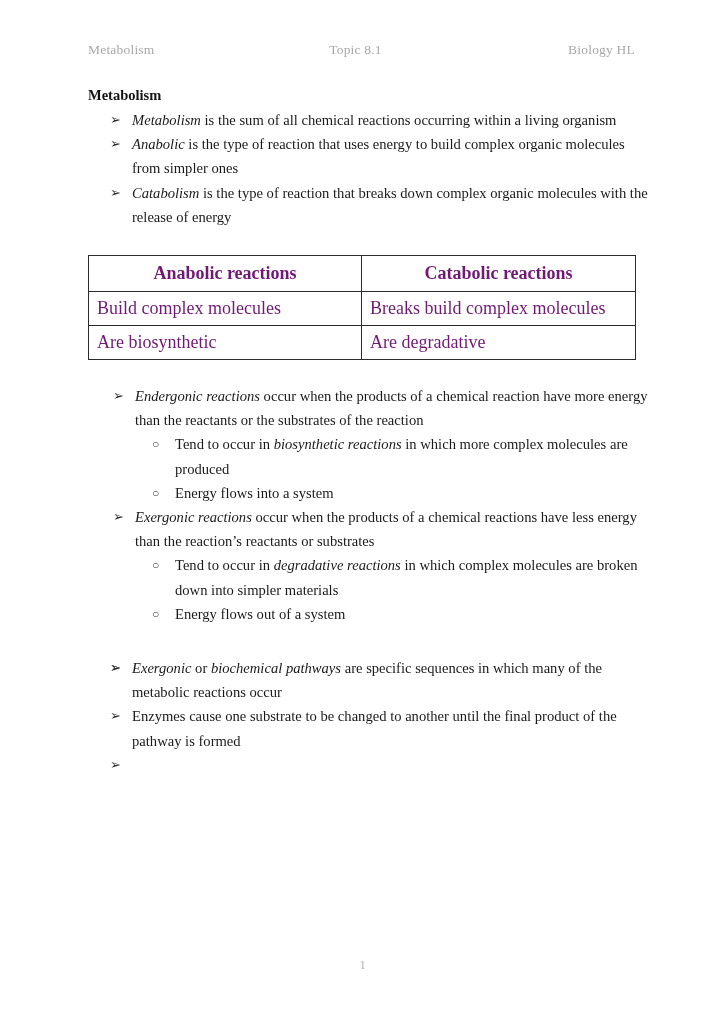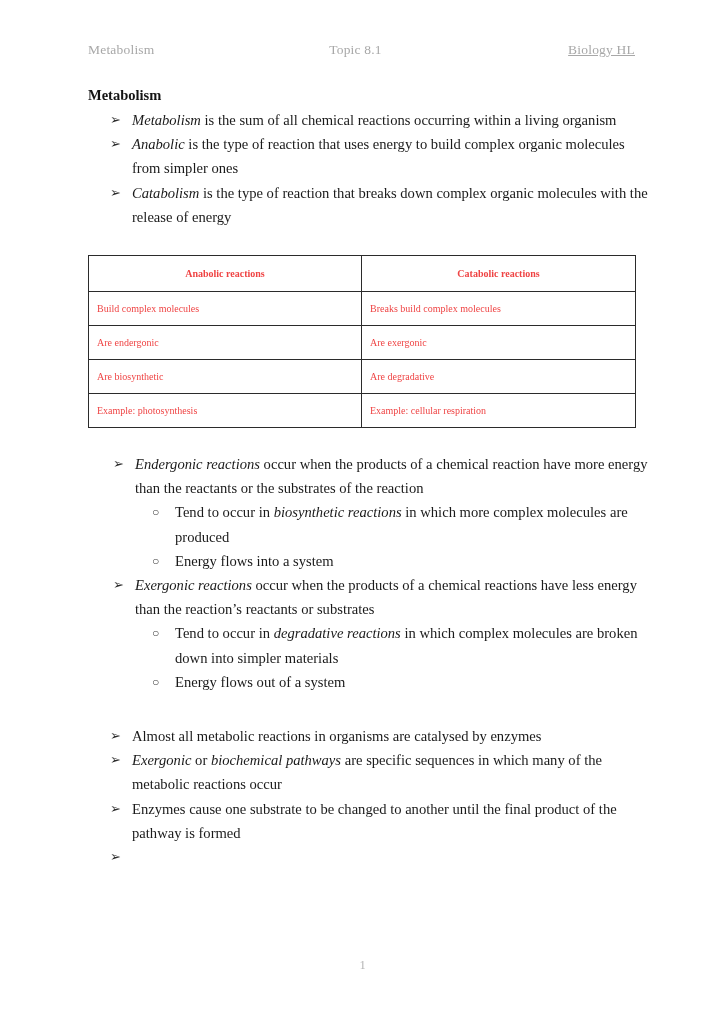--- a/index.html
+++ b/index.html
@@ -46,21 +46,20 @@
     top: 0;
     text-align: center;
     white-space: nowrap;
   }
   .doc-header .hdr-right {
     position: absolute;
     right: 0;
     top: 0;
     text-align: center;
     white-space: nowrap;
-    text-decoration: underline;
   }
 
   
   .content {
     position: absolute;
     left: 88px;
     top: 85px;
     width: 560px;
   }
 
@@ -129,23 +128,23 @@
   table.compare {
     border-collapse: collapse;
     width: 547px;
     table-layout: fixed;
     margin: 0;
   }
   table.compare th,
   table.compare td {
     border: 1.3px solid #2b2b2b;
     height: 33px;
-    font-size: 10px;
+    font-size: 18px;
     font-weight: normal;
-    color: #ef4444;
+    color: #701a75;
     vertical-align: middle;
   }
   table.compare th {
     font-weight: bold;
     text-align: center;
   }
   table.compare td {
     text-align: left;
     padding: 0 12px 0 8px;
   }
@@ -212,31 +211,23 @@
           <th>Anabolic reactions</th>
           <th>Catabolic reactions</th>
         </tr>
       </thead>
       <tbody>
         <tr>
           <td>Build complex molecules</td>
           <td>Breaks build complex molecules</td>
         </tr>
         <tr>
-          <td>Are endergonic</td>
-          <td>Are exergonic</td>
-        </tr>
-        <tr>
           <td>Are biosynthetic</td>
           <td>Are degradative</td>
         </tr>
-        <tr>
-          <td>Example: photosynthesis</td>
-          <td>Example: cellular respiration</td>
-        </tr>
       </tbody>
     </table>
 
     <div class="gap-after-table"></div>
 
     <ul class="bullets indented">
       <li>
         <span class="marker">➢</span>
         <em class="term">Endergonic reactions</em><span> occur when the products of a chemical reaction have more energy than the reactants or the substrates of the reaction</span>
         <ul class="subbullets">
@@ -266,21 +257,20 @@
       </li>
     </ul>
 
     <div class="gap-before-section"></div>
 
     <div class="gap-after-heading"></div>
 
     <ul class="bullets">
       <li>
         <span class="marker">➢</span>
-        <span>Almost all metabolic reactions in organisms are catalysed by enzymes</span>
       </li>
       <li>
         <span class="marker">➢</span>
         <span><em class="term">Exergonic</em><span> or </span><em class="term">biochemical pathways</em><span> are specific sequences in which many of the metabolic reactions occur</span></span>
       </li>
       <li>
         <span class="marker">➢</span>
         <span>Enzymes cause one substrate to be changed to another until the final product of the pathway is formed</span>
       </li>
       <li>

